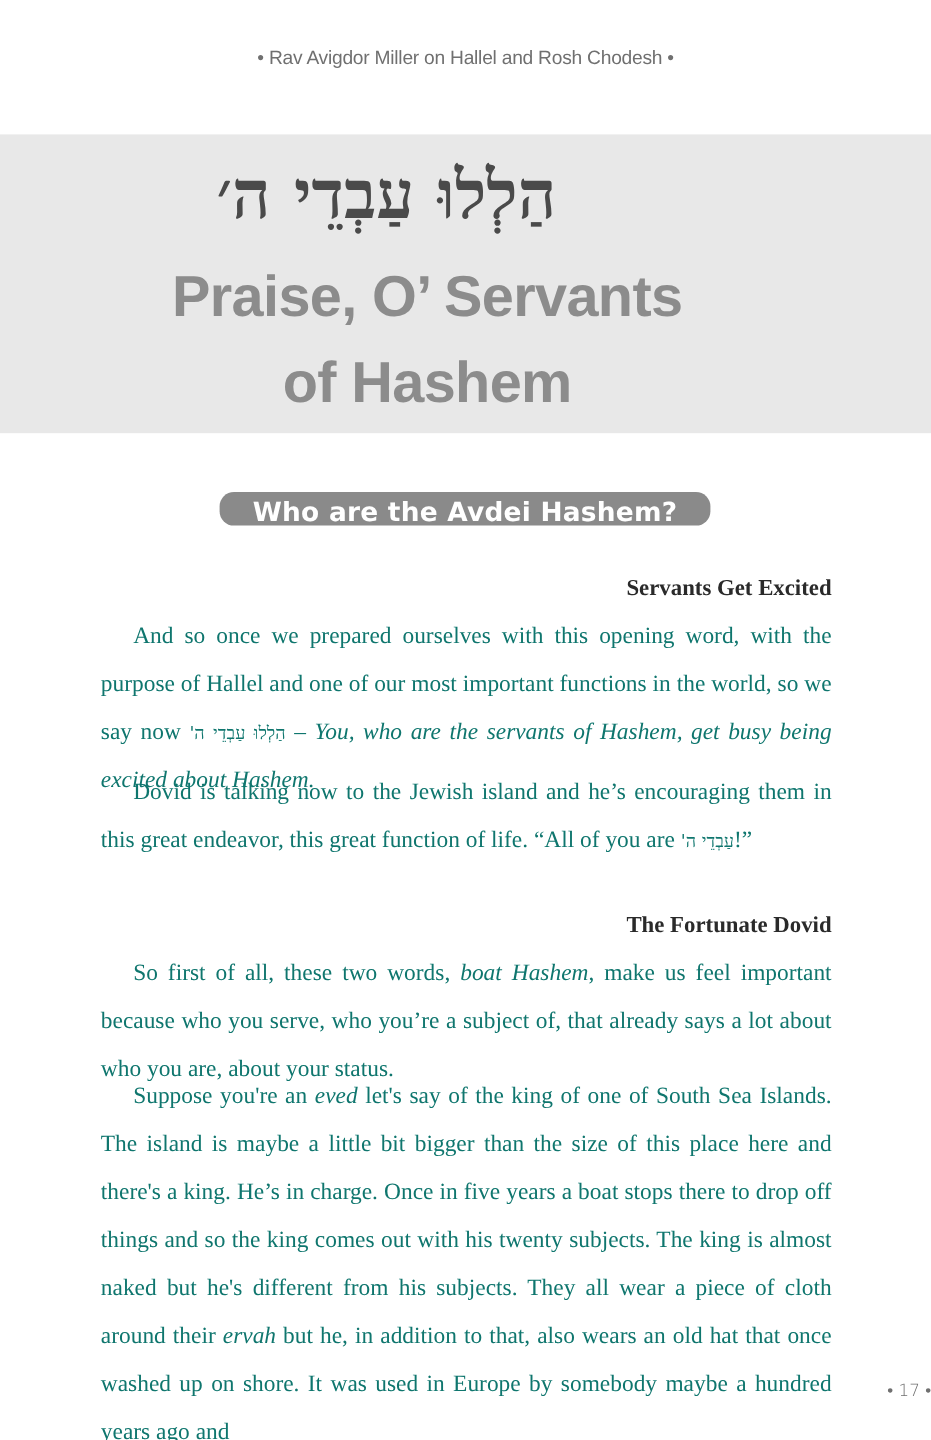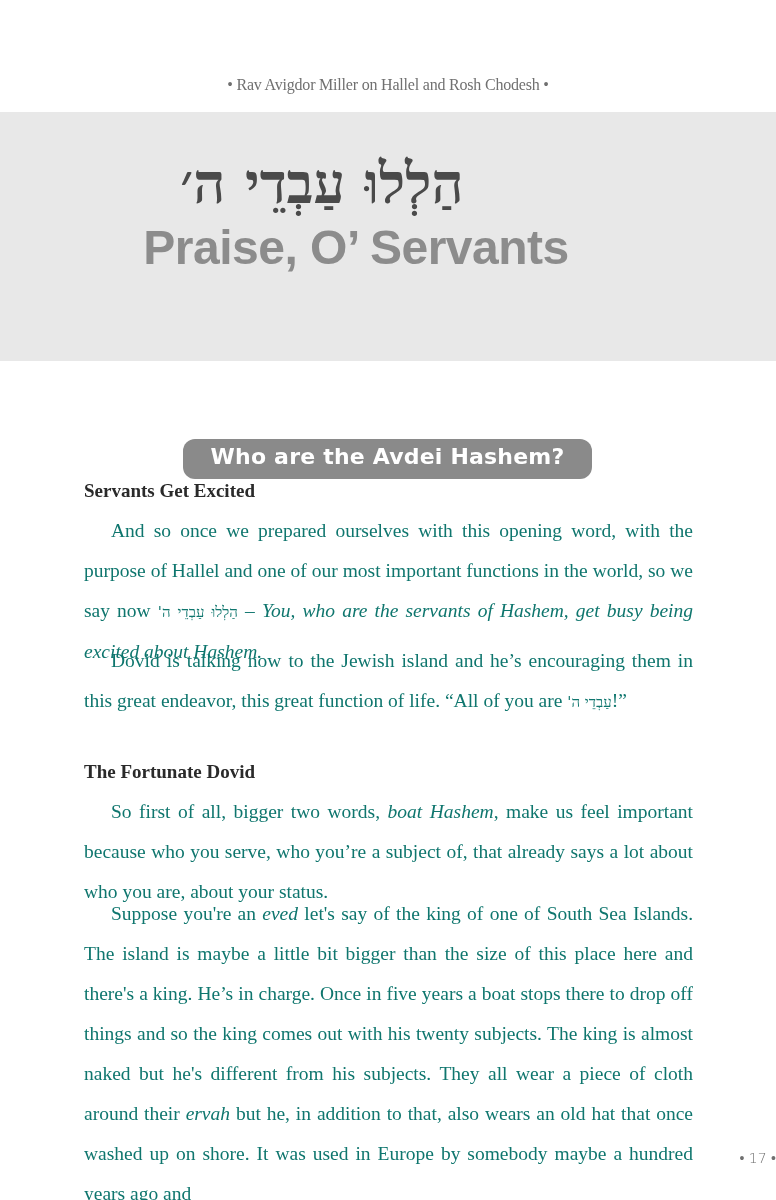--- a/index.html
+++ b/index.html
@@ -14,26 +14,25 @@
       overflow: hidden;
       font-family: "Liberation Serif", "DejaVu Serif", serif;
       color: #2a2a2a;
     }
     .running-header {
       position: absolute;
       top: 40px;
       left: 0;
       width: 776px;
       text-align: center;
-      font-family: Liberation Serif, serif;
+      font-family: Liberation Sans, sans-serif;
       font-size: 16px;
       font-weight: 300;
       color: #707070;
       letter-spacing: -0.2px;
-      margin-top: 36px;
     }
     .title-band {
       position: absolute;
       top: 112px;
       left: 0;
       width: 776px;
       height: 249px;
       background: #e8e8e8;
     }
     .hebrew-title {
@@ -41,59 +40,57 @@
       top: 128px;
       left: 0;
       width: 644px;
       text-align: center;
       direction: rtl;
       font-family: "DejaVu Serif", "Liberation Serif", serif;
       font-size: 56px;
       font-weight: bold;
       color: #4a4a4a;
       line-height: 70px;
-      margin-top: 20px;
     }
     .english-title {
       position: absolute;
       top: 212px;
       left: 0;
       width: 712px;
       text-align: center;
       font-family: "Liberation Sans", "DejaVu Sans", sans-serif;
       font-size: 48px;
       font-weight: bold;
       color: #8c8c8c;
       line-height: 72px;
       letter-spacing: -0.5px;
     }
     .section-pill {
       position: absolute;
       top: 410px;
       left: 183px;
       width: 409px;
-      height: 40px;
+      height: 28px;
       background: #8a8a8a;
       border-radius: 12px;
       color: #ffffff;
       font-family: "DejaVu Sans", "Liberation Sans", sans-serif;
       font-weight: bold;
       font-size: 22px;
       text-align: center;
       line-height: 36px;
       letter-spacing: 0.2px;
-      margin-top: 29px;
     }
     .text-col {
       position: absolute;
       left: 84px;
       width: 609px;
     }
     .subhead {
-      text-align: left;
+      text-align: right;
       font-weight: bold;
       font-size: 19px;
       color: #2a2a2a;
       line-height: 26px;
     }
     .para {
       font-size: 19.5px;
       line-height: 40px;
       text-align: justify;
       text-indent: 27px;
@@ -121,20 +118,21 @@
   </style>
 </head>
 <body>
 
 <div class="running-header">• Rav Avigdor Miller on Hallel and Rosh Chodesh •</div>
 
 <div class="title-band"></div>
 <div class="hebrew-title">הַלְלוּ עַבְדֵי ה׳</div>
 <div class="english-title">
   <div>Praise, O’ Servants</div>
+  <div>of Hashem</div>
 </div>
 
 <div class="section-pill">Who are the Avdei Hashem?</div>
 
 <div class="text-col" style="top:478px;">
   <div class="subhead">Servants Get Excited</div>
 </div>
 
 <div class="text-col" style="top:511px;">
   <p class="para"><span>And so once we prepared ourselves with this opening word, with the purpose of Hallel and one of our most important functions in the world, so we say now </span><span class="heb">הַלְלוּ עַבְדֵי ה'</span><span> – </span><i>You, who are the servants of Hash­em, get busy being excited about Hashem.</i></p>
@@ -142,20 +140,20 @@
 
 <div class="text-col" style="top:641px;">
   <p class="para"><span>Dovid is talking now to the Jewish island and he’s encouraging them in this great endeavor, this great function of life. “All of you are </span><span class="heb">עַבְדֵי ה'</span><span>!”</span></p>
 </div>
 
 <div class="text-col" style="top:759px;">
   <div class="subhead">The Fortunate Dovid</div>
 </div>
 
 <div class="text-col" style="top:792px;">
-  <p class="para"><span>So first of all, bigger two words, </span><i>boat Hashem</i><span>, make us feel im­portant because who you serve, who you’re a subject of, that already says a lot about who you are, about your status.</span></p>
+  <p class="para"><span>So first of all, these two words, </span><i>boat Hashem</i><span>, make us feel im­portant because who you serve, who you’re a subject of, that already says a lot about who you are, about your status.</span></p>
 </div>
 
 <div class="text-col" style="top:894px;font-family:Liberation Serif, serif;">
   <p class="para"><span>Suppose you're an </span><i>eved</i><span> let's say of the king of one of South Sea Islands. The island is maybe a little bit bigger than the size of this place here and there's a king. He’s in charge. Once in five years a boat stops there to drop off things and so the king comes out with his twenty subjects. The king is almost naked but he's different from his subjects. They all wear a piece of cloth around their </span><i>ervah</i><span> but he, in addition to that, also wears an old hat that once washed up on shore. It was used in Europe by somebody maybe a hundred years ago and</span></p>
 </div>
 
 <div class="page-number">• 17 •</div>
 
 </body></html>

